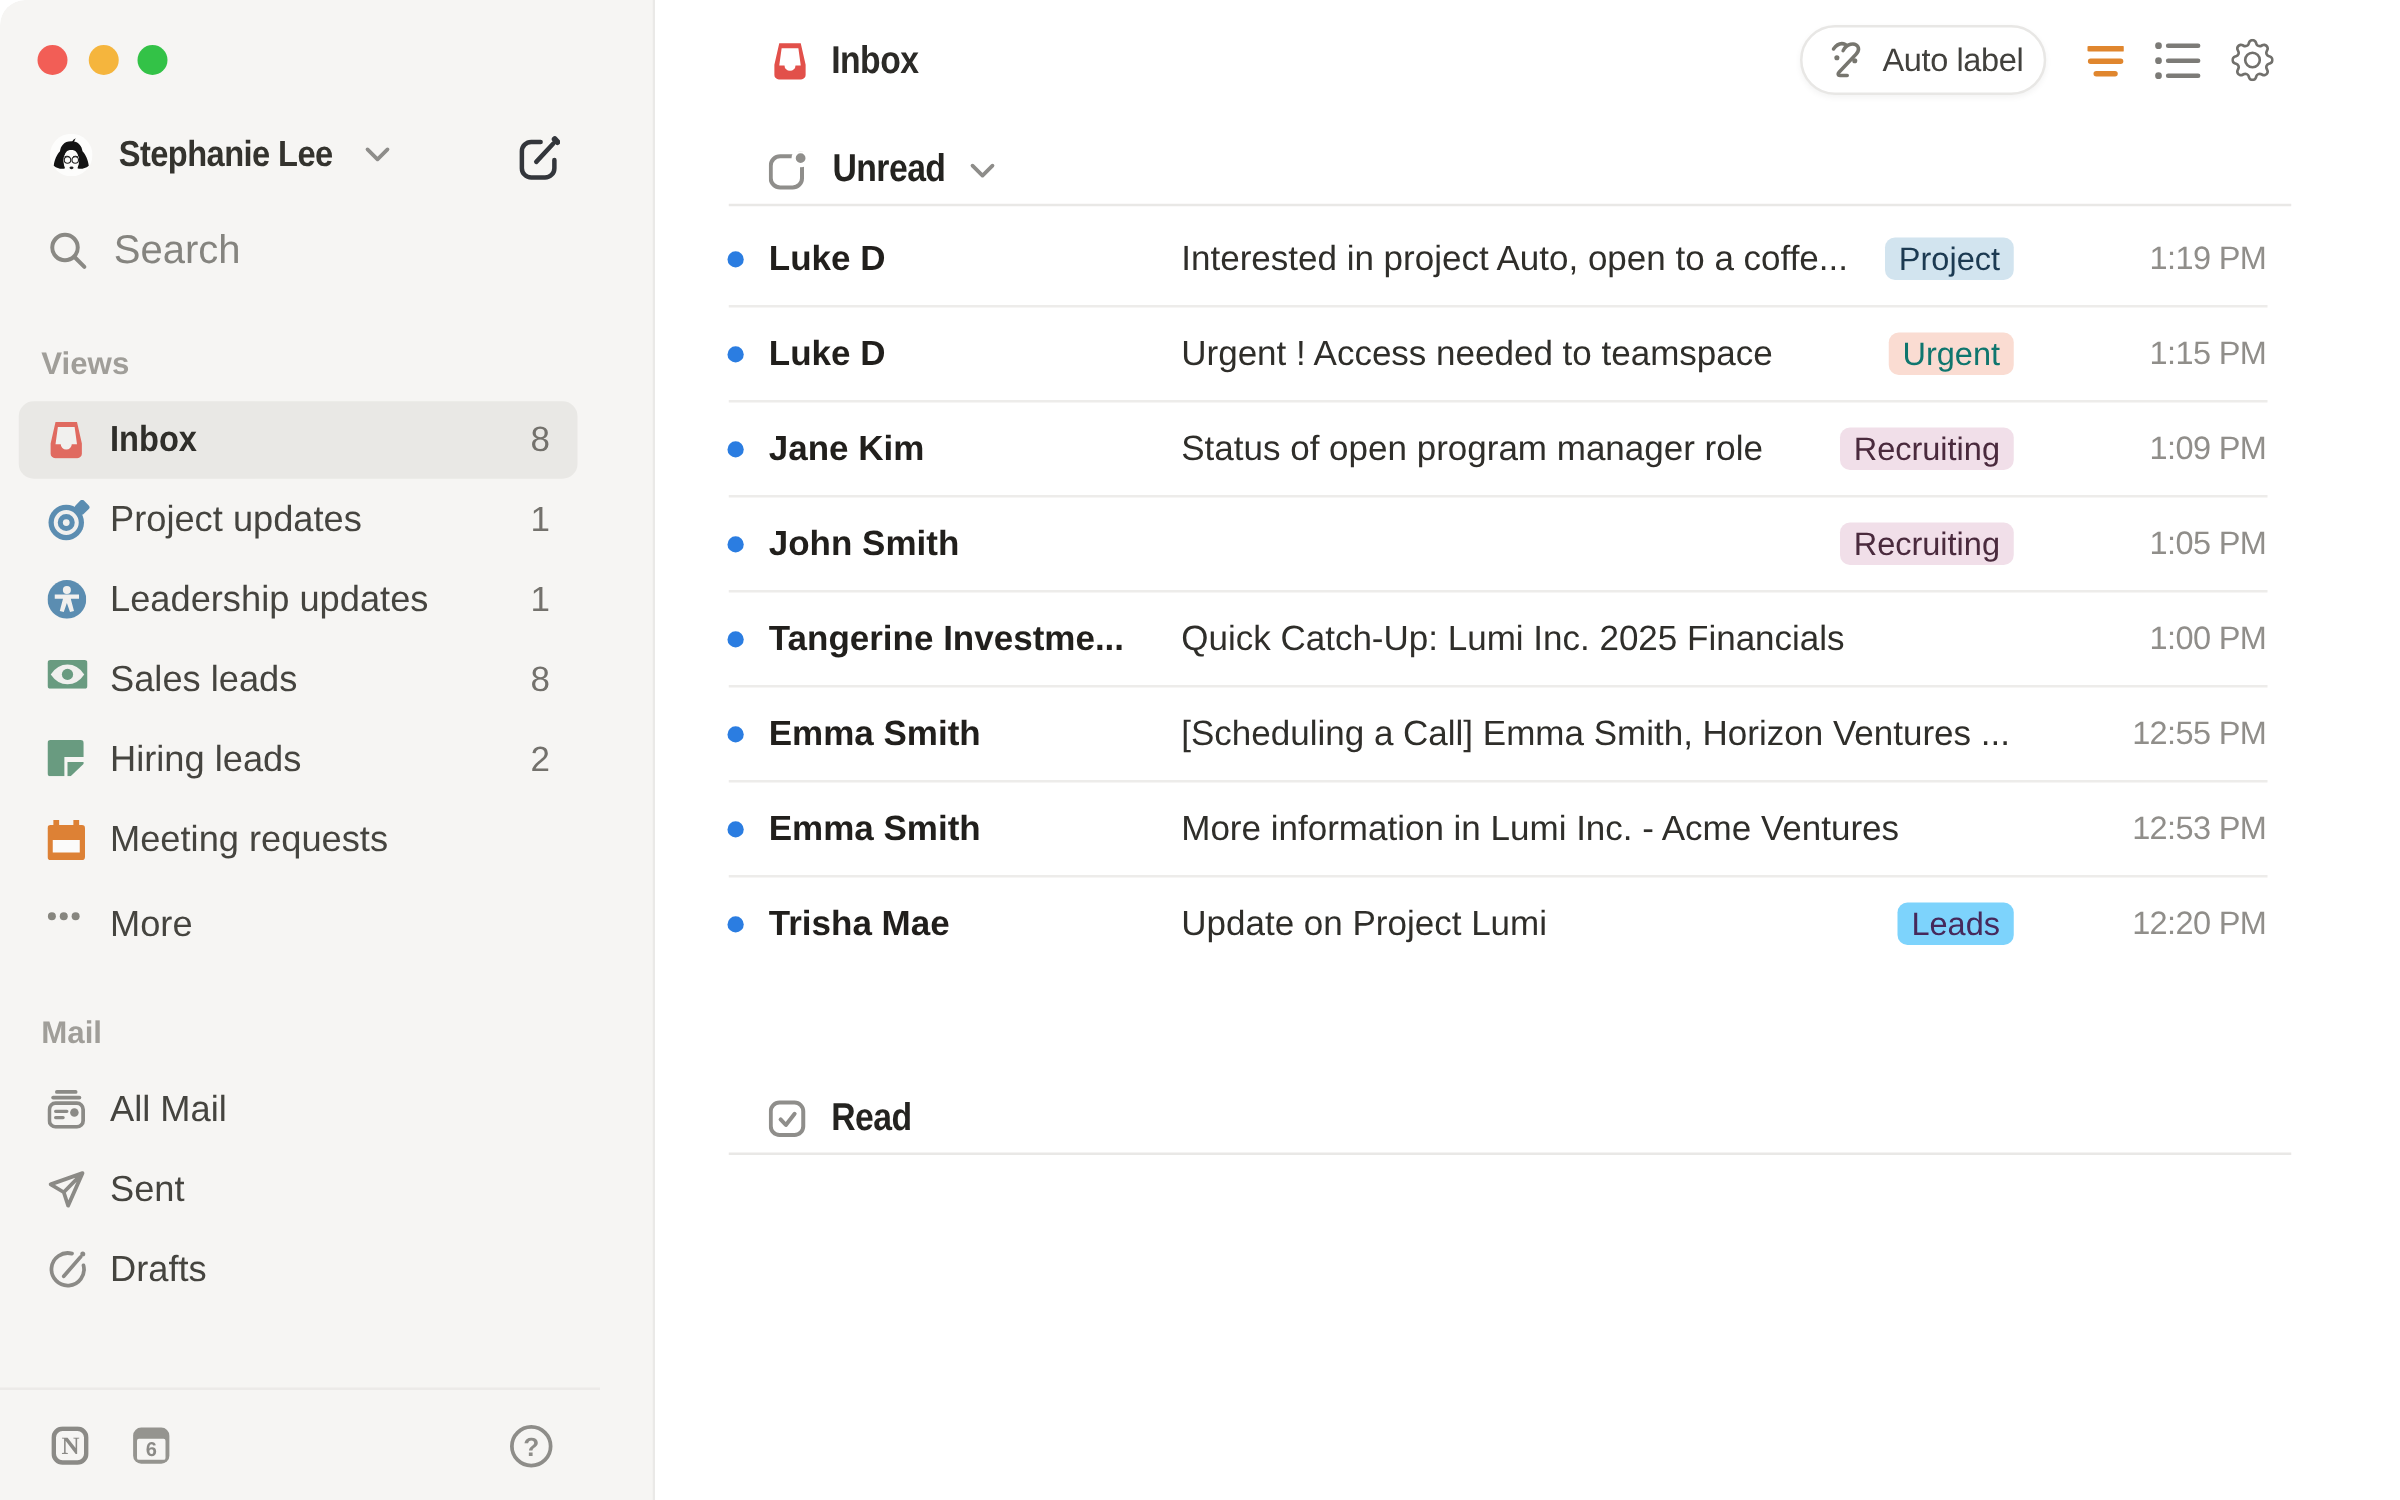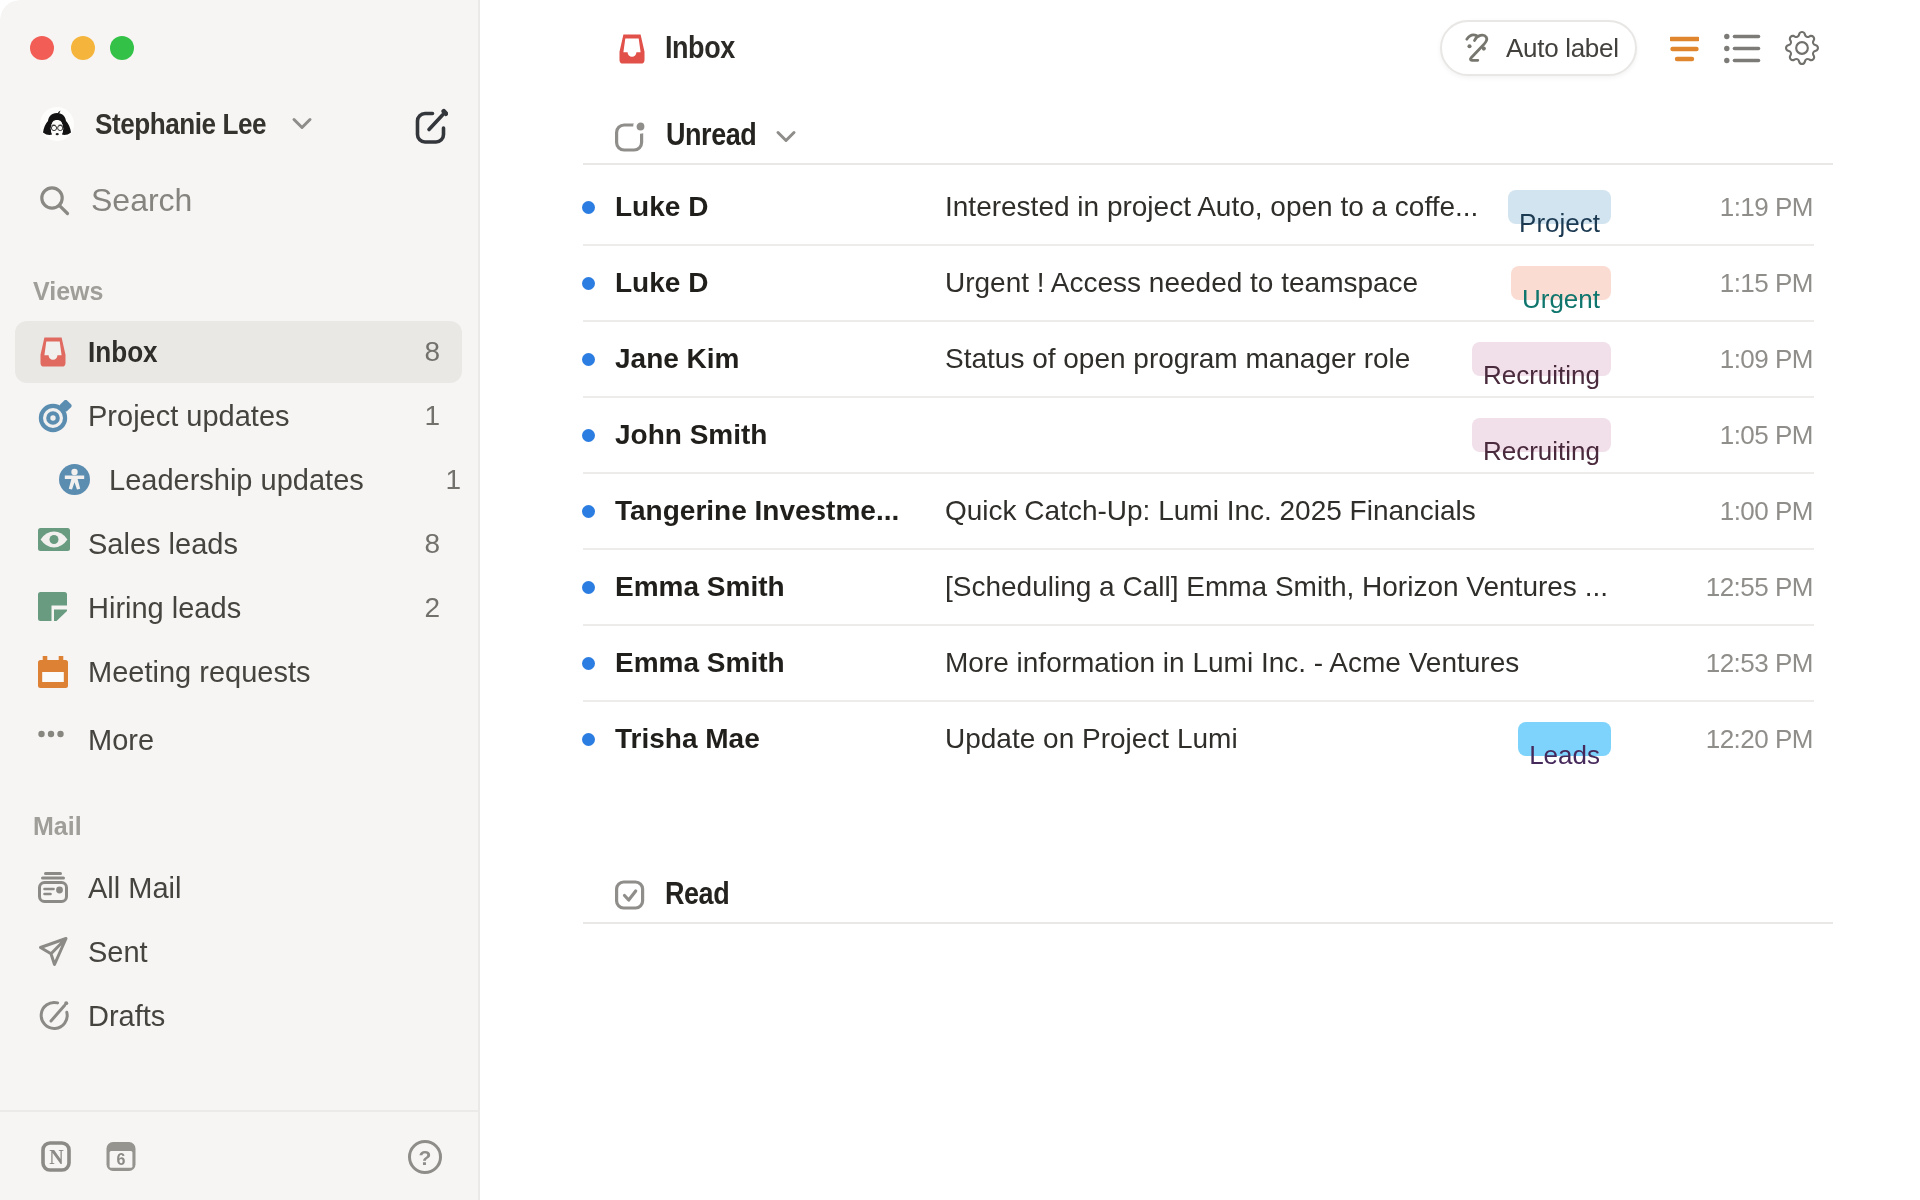--- a/index.html
+++ b/index.html
@@ -1,31 +1,31 @@
 <!DOCTYPE html>
 <html><head>
 <meta charset="utf-8">
 <style>
 * { margin:0; padding:0; box-sizing:border-box; }
 html,body { width:1920px; height:1200px; background:#fff; font-family:"Liberation Sans",sans-serif; overflow:hidden; }
 .abs { position:absolute; }
 #win { position:absolute; left:0; top:0; width:1920px; height:1200px; background:#fff; border-top-left-radius:20px; overflow:hidden; }
-#sidebar { position:absolute; left:0; top:0; width:480px; height:1200px; background:#f6f5f3; border-right:2px solid #eae9e7; border-top-left-radius:20px; }
+#sidebar { position:absolute; left:0; top:0; width:524px; height:1200px; background:#f6f5f3; border-right:2px solid #eae9e7; border-top-left-radius:20px; }
 .tl { position:absolute; top:36px; width:24px; height:24px; border-radius:50%; }
 .navitem { position:absolute; left:0; width:480px; height:64px; }
 .navitem .ico { position:absolute; left:38px; top:50%; transform:translateY(-50%); width:30px; height:32px; }
 .navitem .lbl { position:absolute; left:88px; top:50%; transform:translateY(-50%); font-size:29px; color:#45443f; white-space:nowrap; }
 .navitem .cnt { position:absolute; right:40px; top:50%; transform:translateY(-50%); font-size:28px; color:#73716c; }
 .seclbl { position:absolute; left:33px; font-size:25px; font-weight:700; color:#a09e99; }
 .row { position:absolute; left:480px; width:1440px; height:76px; }
 .row .dot { position:absolute; left:102px; top:50%; margin-top:-6.5px; width:13px; height:13px; border-radius:50%; background:#2b7de1; }
 .row .nm { position:absolute; left:135px; top:50%; transform:translateY(-50%); font-size:28px; font-weight:700; color:#211f1c; white-space:nowrap; }
 .row .sj { position:absolute; left:465px; top:50%; transform:translateY(-50%); font-size:28px; color:#2f2e2a; white-space:nowrap; }
 .row .tm { position:absolute; right:107px; top:50%; transform:translateY(-50%); font-size:26px; letter-spacing:-0.5px; color:#908e8a; }
-.row .chip { position:absolute; right:309px; top:50%; transform:translateY(-50%); height:34px; line-height:34px; border-radius:8px; padding:16px 11px; font-size:26px; font-weight:400; white-space:nowrap; }
+.row .chip { position:absolute; right:309px; top:50%; transform:translateY(-50%); height:34px; line-height:34px; border-radius:8px; padding:0 11px; font-size:26px; font-weight:400; white-space:nowrap; }
 .rowdiv { position:absolute; left:583px; width:1231px; height:0; border-top:2px solid #edecea; }
 .secdiv { position:absolute; left:583px; width:1250px; height:0; border-top:2px solid #e9e8e6; }
 .c-blue { background:#d2e4ef; color:#1c3a52; }
 .c-red { background:#fadcd2; color:#0f766e; }
 .c-pink { background:#f1dfe9; color:#4a2a3d; }
 .c-purple { background:#7dd3fc; color:#46295b; }
 </style>
 </head>
 <body>
 <div id="win">
@@ -73,21 +73,21 @@
         <span class="ico"><svg width="34" height="33" viewBox="0 0 34 33">
             <path d="M17 16 L27 6" stroke="#5b8db1" stroke-width="3" fill="none"></path>
             <rect x="23" y="1" width="9.5" height="9.5" rx="2" transform="rotate(45 27.7 5.7)" fill="#5b8db1"></rect>
             <circle cx="15" cy="18" r="14.2" fill="#5b8db1"></circle>
             <circle cx="15" cy="18" r="8.4" fill="none" stroke="#f1f0ee" stroke-width="3.2"></circle>
             <circle cx="15" cy="18" r="2.7" fill="#f1f0ee"></circle>
           </svg></span>
         <span class="lbl">Project updates</span>
         <span class="cnt">1</span>
       </div>
-  <div class="navitem" style="top:448px;margin-left:21px;">
+  <div class="navitem" style="top:448px;">
         <span class="ico"><svg width="31" height="31" viewBox="0 0 31 31">
             <circle cx="15.5" cy="15.5" r="15.5" fill="#5b8db1"></circle>
             <circle cx="15.5" cy="8" r="3.2" fill="#f1f0ee"></circle>
             <path d="M5.8 11.5 h19.4 v3.4 h-6.6 l2.6 9.8 -3.2 0.9 -2.5 -7.3 -2.5 7.3 -3.2 -0.9 2.6 -9.8 h-6.6 Z" fill="#f1f0ee"></path>
           </svg></span>
         <span class="lbl">Leadership updates</span>
         <span class="cnt">1</span>
       </div>
   <div class="navitem" style="top:512px;">
         <span class="ico"><svg width="32" height="23" viewBox="0 0 32 23">

